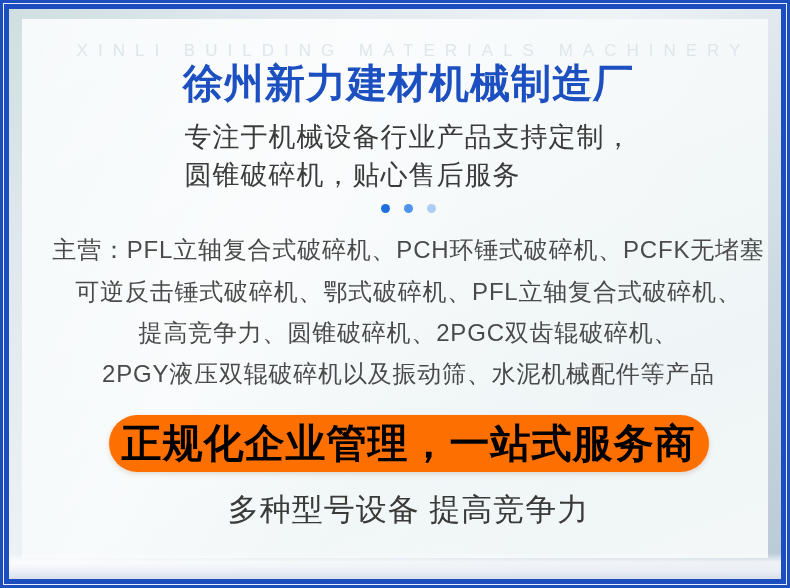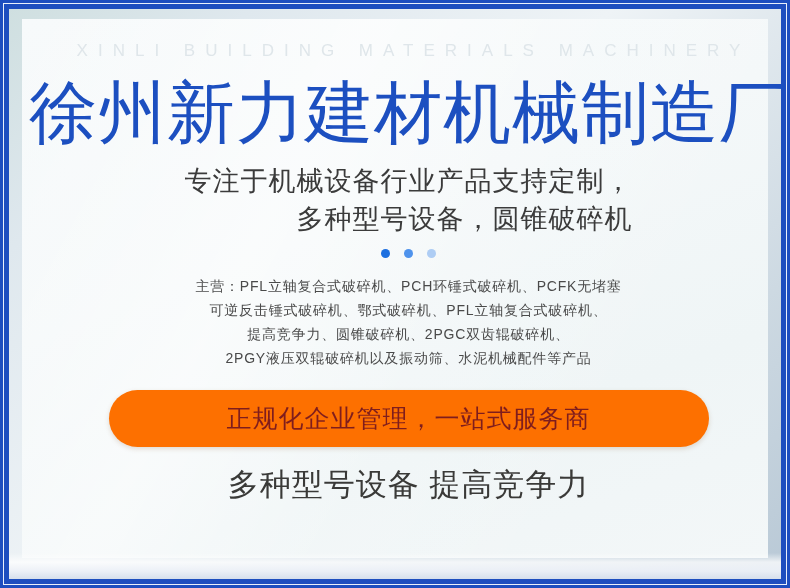--- a/index.html
+++ b/index.html
@@ -94,33 +94,33 @@
     letter-spacing: 10px;
     color: #dfe6ea;
     white-space: nowrap;
     font-weight: 400;
     line-height: 1;
     text-indent: 10px;
   }
 
   
   .main-title {
-    margin-top: 15px;
-    font-size: 68px;
-    font-weight: 400;
+    margin-top: 2px;
+    font-size: 40px;
+    font-weight: 700;
     color: #1c4fc0;
     letter-spacing: 1px;
     line-height: 1.12;
     white-space: nowrap;
   }
 
   
   .tagline {
     margin-top: 12px;
-    text-align: right;
+    text-align: left;
     color: #3b3b3b;
     font-size: 27px;
     line-height: 1.42;
     letter-spacing: 1px;
   }
   .tagline-line { display: block; }
 
   
   .dots {
     margin-top: 10px;
@@ -131,39 +131,39 @@
   .dot { width: 9px; height: 9px; border-radius: 50%; }
   .dot-1 { background: #1d6fe0; }
   .dot-2 { background: #4f93ec; }
   .dot-3 { background: #aecdf4; }
 
   
   .product-list {
     margin-top: 16px;
     text-align: center;
     color: #4a4a4a;
-    font-size: 14px;
+    font-size: 24px;
     line-height: 1.72;
     letter-spacing: 0.8px;
   }
   .product-line { display: block; white-space: nowrap; }
 
   
   .cta-pill {
     margin-top: 20px;
     width: 600px;
     height: 57px;
     border-radius: 29px;
     background: #fd7000;
-    color: #7f1d1d;
+    color: #000000;
     display: flex;
     align-items: center;
     justify-content: center;
-    font-size: 25px;
-    font-weight: 400;
+    font-size: 40px;
+    font-weight: 700;
     letter-spacing: 1px;
     box-shadow: 0 2px 5px rgba(120,70,20,0.18);
     box-sizing: border-box;
     cursor: pointer;
   }
 
   
   .slogan {
     margin-top: 17px;
     font-size: 31px;
@@ -184,21 +184,21 @@
     <div class="card-shine"></div>
 
     <div class="stack">
 
       <div class="eyebrow">XINLI BUILDING MATERIALS MACHINERY</div>
 
       <div class="main-title">徐州新力建材机械制造厂</div>
 
       <div class="tagline">
         <span class="tagline-line">专注于机械设备行业产品支持定制，</span>
-        <span class="tagline-line">多种型号设备，圆锥破碎机</span>
+        <span class="tagline-line">圆锥破碎机，贴心售后服务</span>
       </div>
 
       <div class="dots">
         <span class="dot dot-1"></span>
         <span class="dot dot-2"></span>
         <span class="dot dot-3"></span>
       </div>
 
       <div class="product-list">
         <span class="product-line">主营：PFL立轴复合式破碎机、PCH环锤式破碎机、PCFK无堵塞</span>

